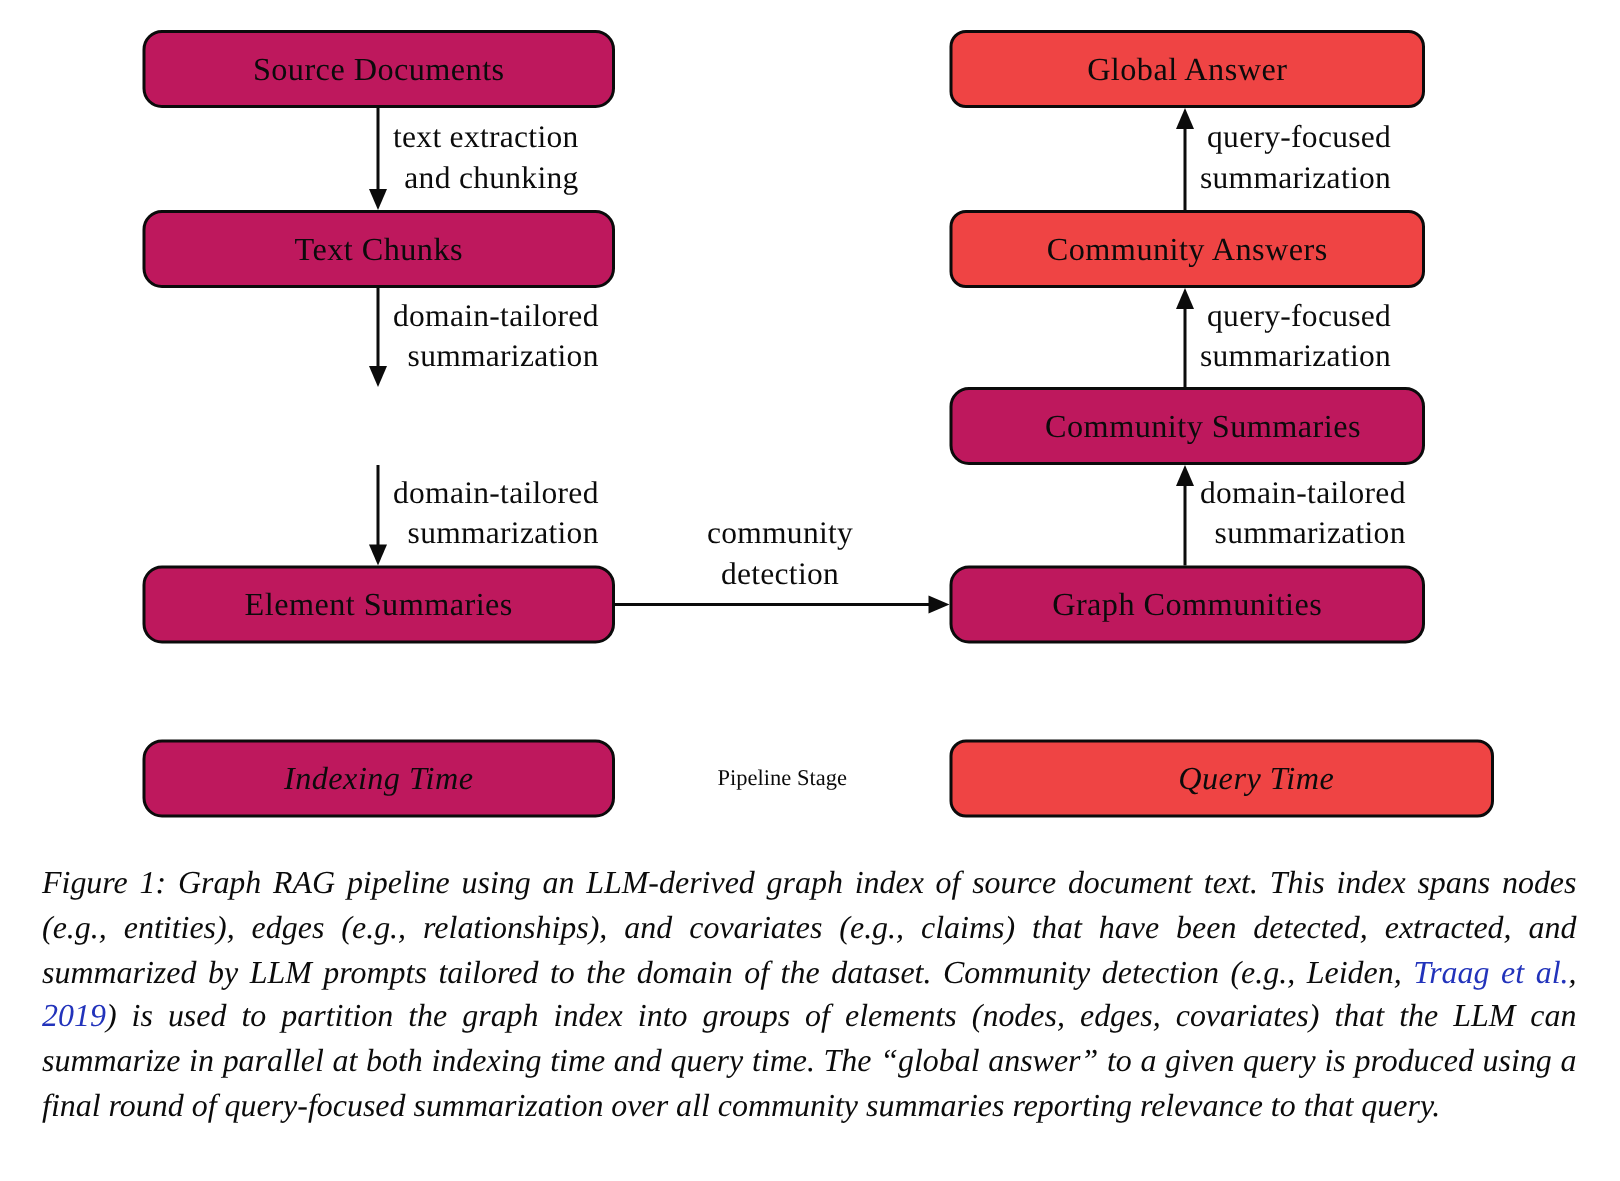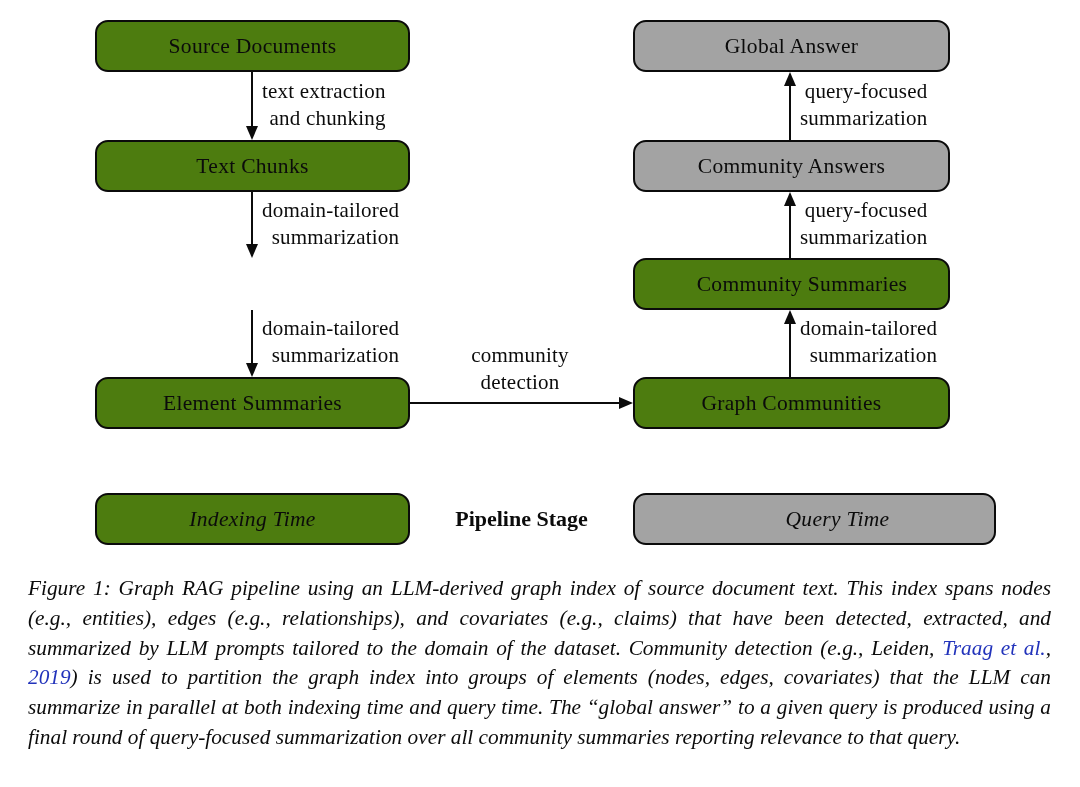--- a/index.html
+++ b/index.html
@@ -18,22 +18,22 @@
     box-sizing: border-box;
     height: 52px;
     border: 2px solid #0b0b0b;
     border-radius: 13px;
     display: flex;
     align-items: center;
     justify-content: center;
     font-size: 21.5px;
     letter-spacing: 0.3px;
   }
-  .node.purple { background: #4d7c0f; }
-  .node.green  { background: #a3a3a3; }
+  .node.purple { background: #be185d; }
+  .node.green  { background: #ef4444; border-radius: 11px; }
 
   
   .shaft-v {
     position: absolute;
     width: 1.7px;
     background: #0b0b0b;
   }
   .shaft-h {
     position: absolute;
     height: 1.7px;
@@ -69,22 +69,22 @@
     text-align: right;
   }
   .elabel.center { text-align: center; }
 
   
   .legend-stage {
     position: absolute;
     display: flex;
     align-items: center;
     justify-content: center;
-    font-weight: bold;
-    font-size: 22px;
+    font-weight: normal;
+    font-size: 15px;
   }
   .node.italic { font-style: italic; }
 
   
   .caption {
     position: absolute;
     left: 28px;
     top: 574px;
     width: 1023px;
     font-size: 21.3px;

